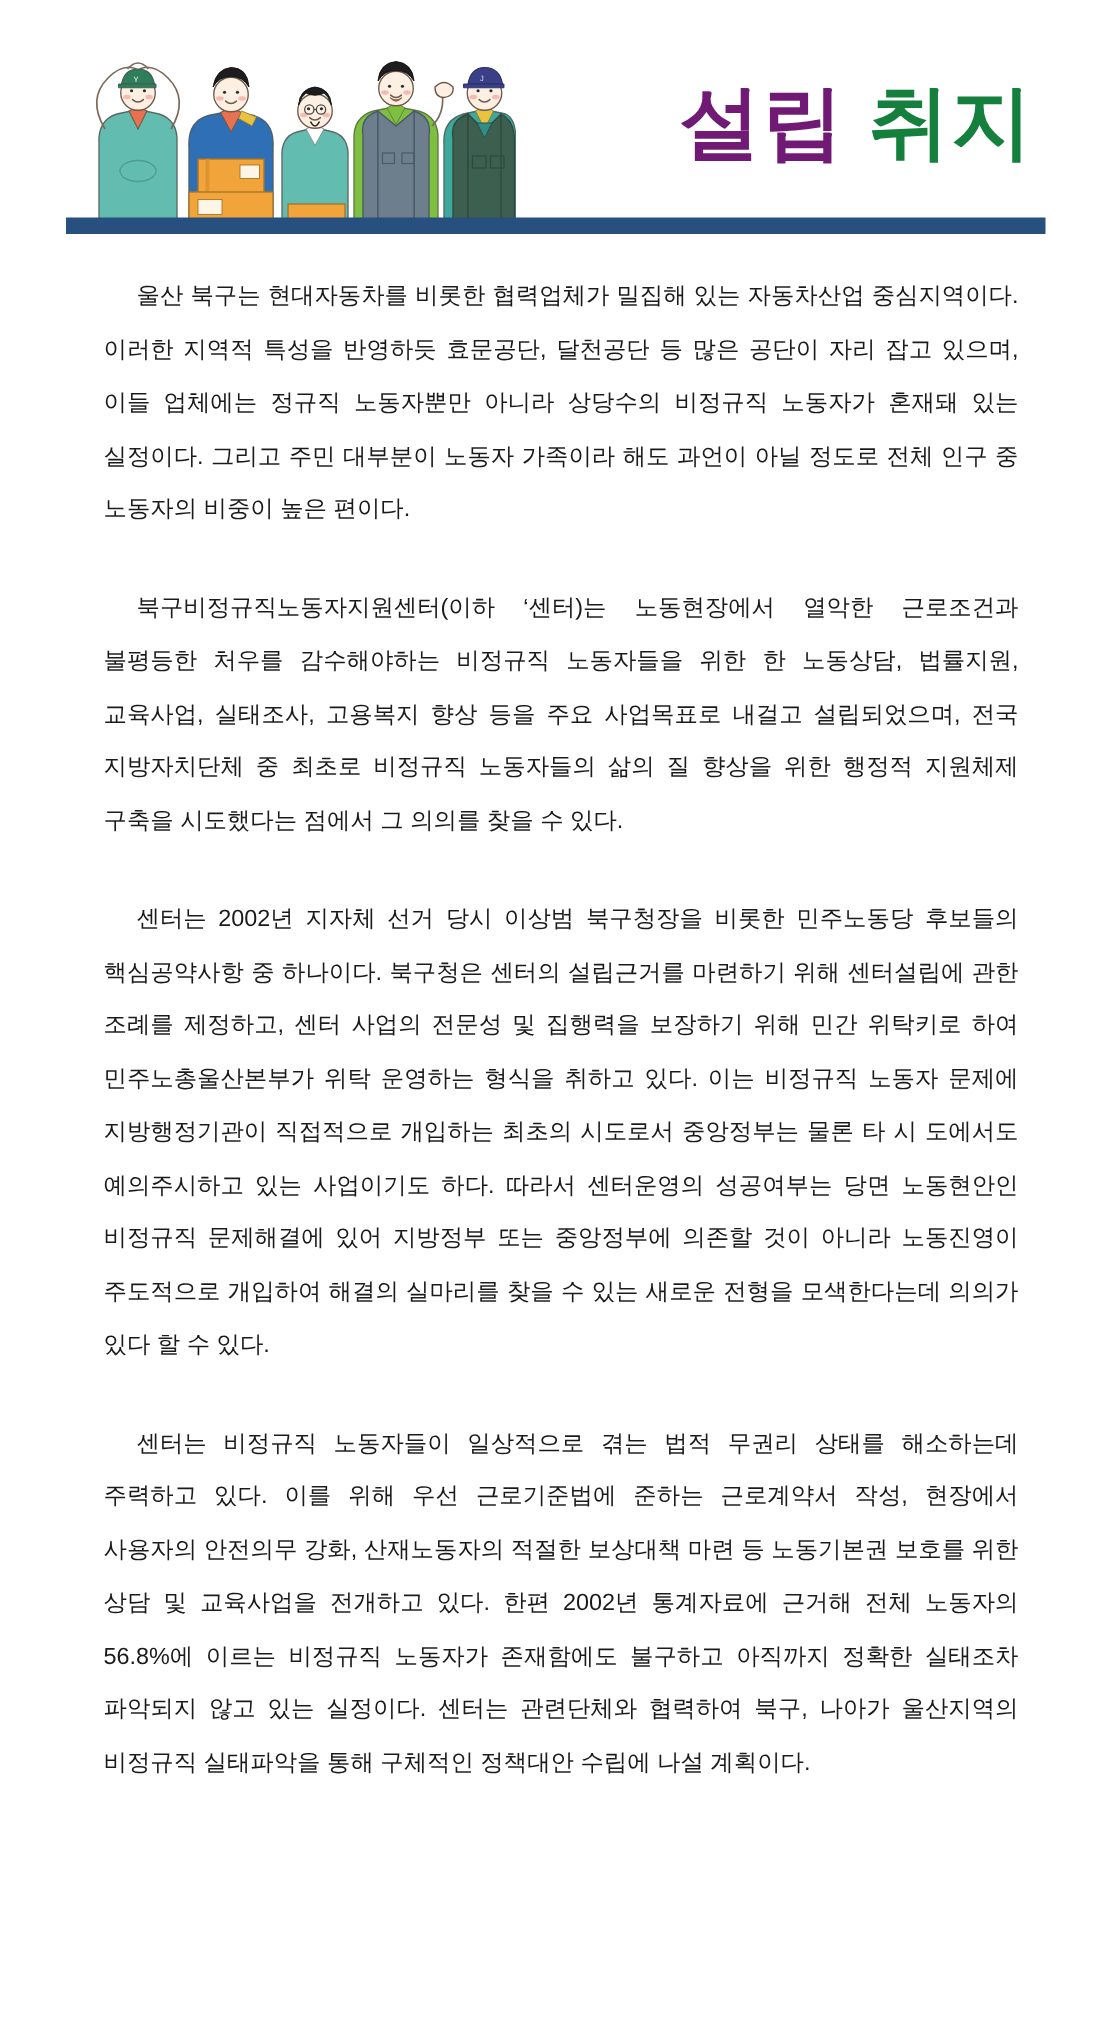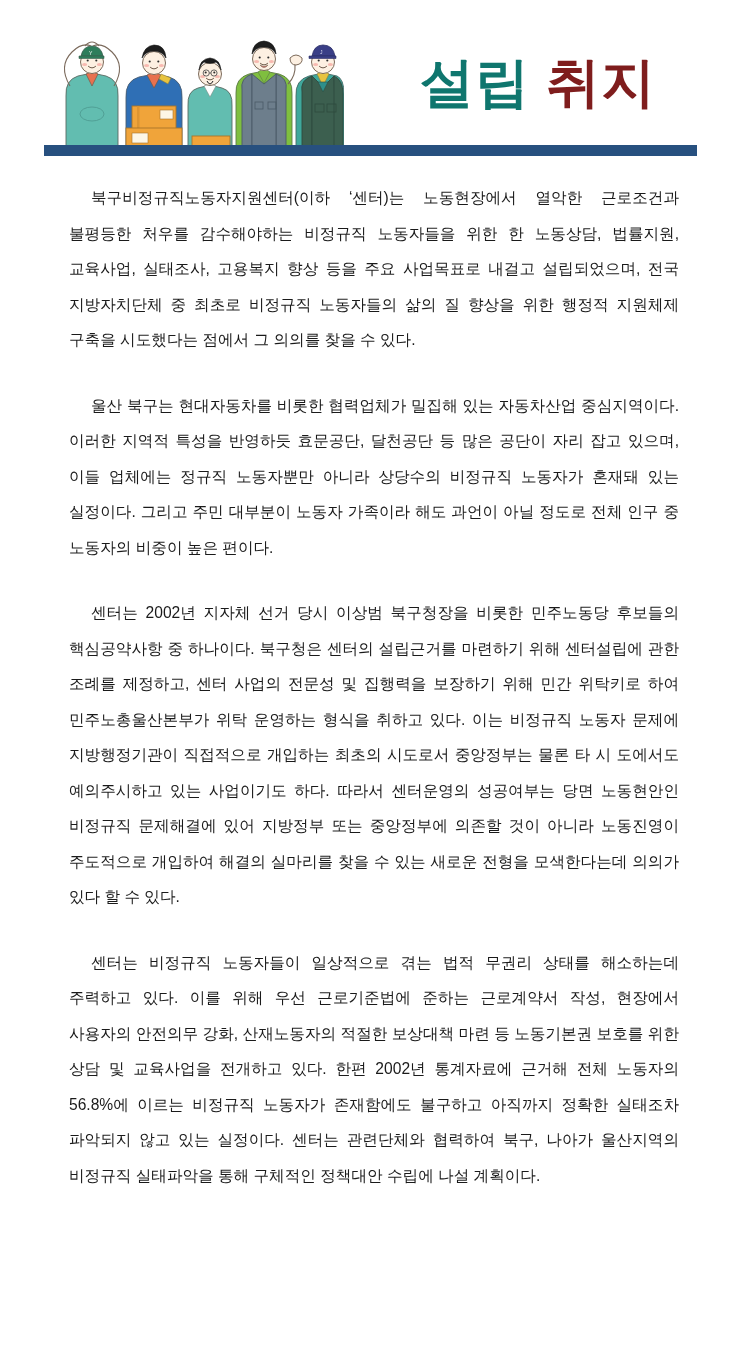--- a/index.html
+++ b/index.html
@@ -36,22 +36,22 @@
   .header-title {
     position: absolute;
     left: 420px;
     top: 55px;
     font-size: 54px;
     font-weight: bold;
     letter-spacing: 1px;
     line-height: 1;
     white-space: nowrap;
   }
-  .title-black { color: #0f766e; }
-  .title-blue  { color: #7f1d1d; }
+  .title-black { color: #701a75; margin-left: 33px; }
+  .title-blue  { color: #15803d; }
 
   .header-rule {
     position: absolute;
     left: 44px;
     top: 145px;
     width: 653px;
     height: 11px;
     background: #27507f;
   }
 
@@ -174,17 +174,17 @@
 
   <div class="header-title">
     <span class="title-black">설립</span>
     <span class="title-blue">취지</span>
   </div>
 
   <div class="header-rule"></div>
 </div>
 
 <div class="content">
+  <p class="para">울산 북구는 현대자동차를 비롯한 협력업체가 밀집해 있는 자동차산업 중심지역이다. 이러한 지역적 특성을 반영하듯 효문공단, 달천공단 등 많은 공단이 자리 잡고 있으며, 이들 업체에는 정규직 노동자뿐만 아니라 상당수의 비정규직 노동자가 혼재돼 있는 실정이다. 그리고 주민 대부분이 노동자 가족이라 해도 과언이 아닐 정도로 전체 인구 중 노동자의 비중이 높은 편이다.</p>
   <p class="para">북구비정규직노동자지원센터(이하 ‘센터)는 노동현장에서 열악한 근로조건과 불평등한 처우를 감수해야하는 비정규직 노동자들을 위한 한 노동상담, 법률지원, 교육사업, 실태조사, 고용복지 향상 등을 주요 사업목표로 내걸고 설립되었으며, 전국 지방자치단체 중 최초로 비정규직 노동자들의 삶의 질 향상을 위한 행정적 지원체제 구축을 시도했다는 점에서 그 의의를 찾을 수 있다.</p>
-  <p class="para">울산 북구는 현대자동차를 비롯한 협력업체가 밀집해 있는 자동차산업 중심지역이다. 이러한 지역적 특성을 반영하듯 효문공단, 달천공단 등 많은 공단이 자리 잡고 있으며, 이들 업체에는 정규직 노동자뿐만 아니라 상당수의 비정규직 노동자가 혼재돼 있는 실정이다. 그리고 주민 대부분이 노동자 가족이라 해도 과언이 아닐 정도로 전체 인구 중 노동자의 비중이 높은 편이다.</p>
   <p class="para">센터는 2002년 지자체 선거 당시 이상범 북구청장을 비롯한 민주노동당 후보들의 핵심공약사항 중 하나이다. 북구청은 센터의 설립근거를 마련하기 위해 센터설립에 관한 조례를 제정하고, 센터 사업의 전문성 및 집행력을 보장하기 위해 민간 위탁키로 하여 민주노총울산본부가 위탁 운영하는 형식을 취하고 있다. 이는 비정규직 노동자 문제에 지방행정기관이 직접적으로 개입하는 최초의 시도로서 중앙정부는 물론 타 시 도에서도 예의주시하고 있는 사업이기도 하다. 따라서 센터운영의 성공여부는 당면 노동현안인 비정규직 문제해결에 있어 지방정부 또는 중앙정부에 의존할 것이 아니라 노동진영이 주도적으로 개입하여 해결의 실마리를 찾을 수 있는 새로운 전형을 모색한다는데 의의가 있다 할 수 있다.</p>
   <p class="para">센터는 비정규직 노동자들이 일상적으로 겪는 법적 무권리 상태를 해소하는데 주력하고 있다. 이를 위해 우선 근로기준법에 준하는 근로계약서 작성, 현장에서 사용자의 안전의무 강화, 산재노동자의 적절한 보상대책 마련 등 노동기본권 보호를 위한 상담 및 교육사업을 전개하고 있다. 한편 2002년 통계자료에 근거해 전체 노동자의 56.8%에 이르는 비정규직 노동자가 존재함에도 불구하고 아직까지 정확한 실태조차 파악되지 않고 있는 실정이다. 센터는 관련단체와 협력하여 북구, 나아가 울산지역의 비정규직 실태파악을 통해 구체적인 정책대안 수립에 나설 계획이다.</p>
 </div>
 
 </body></html>

